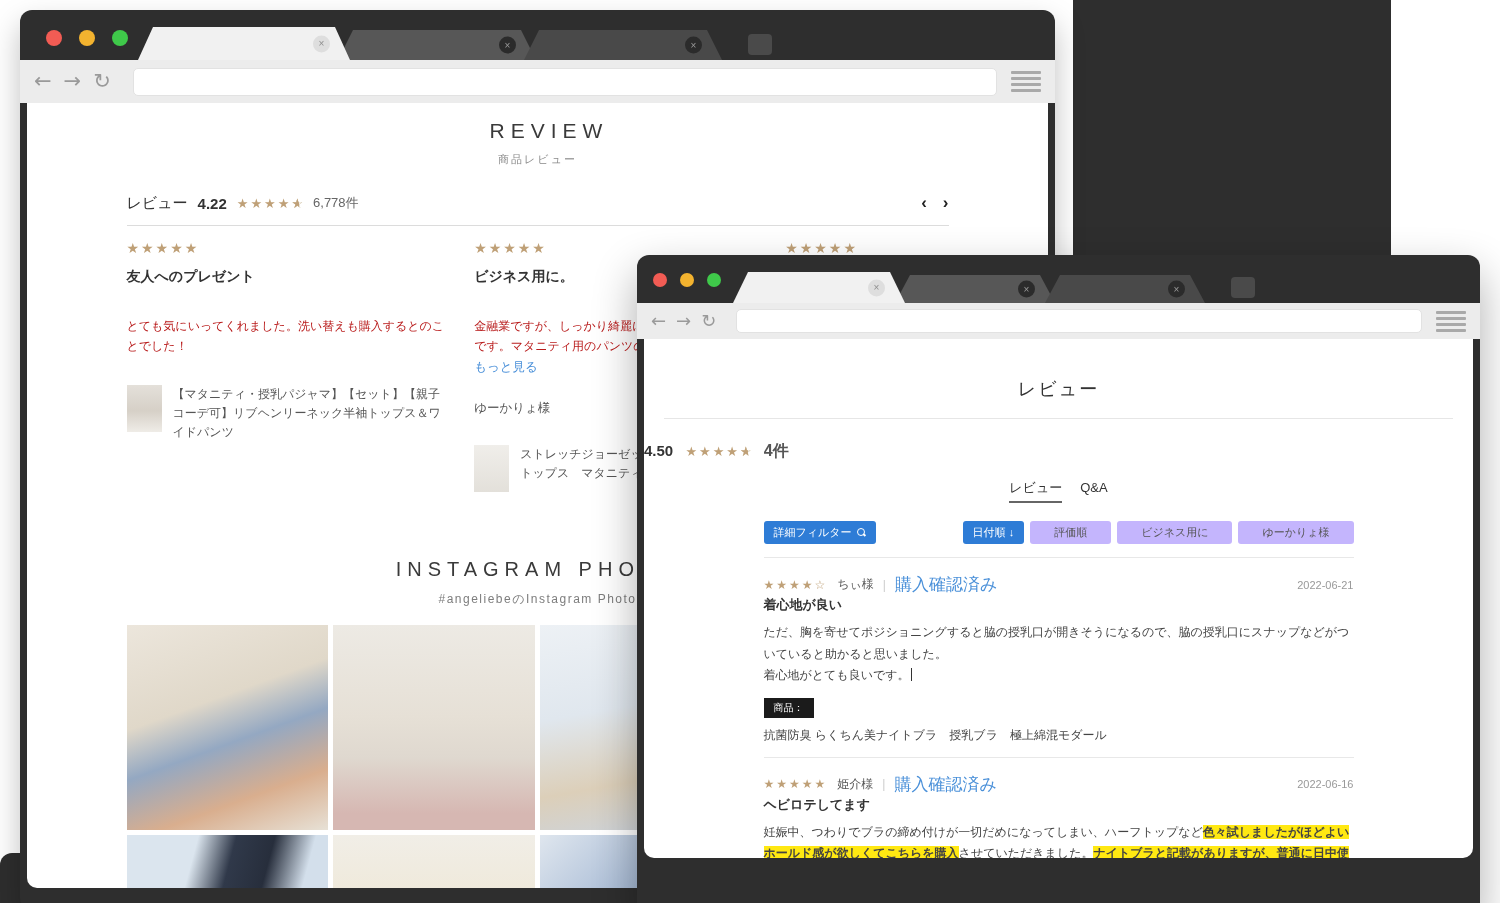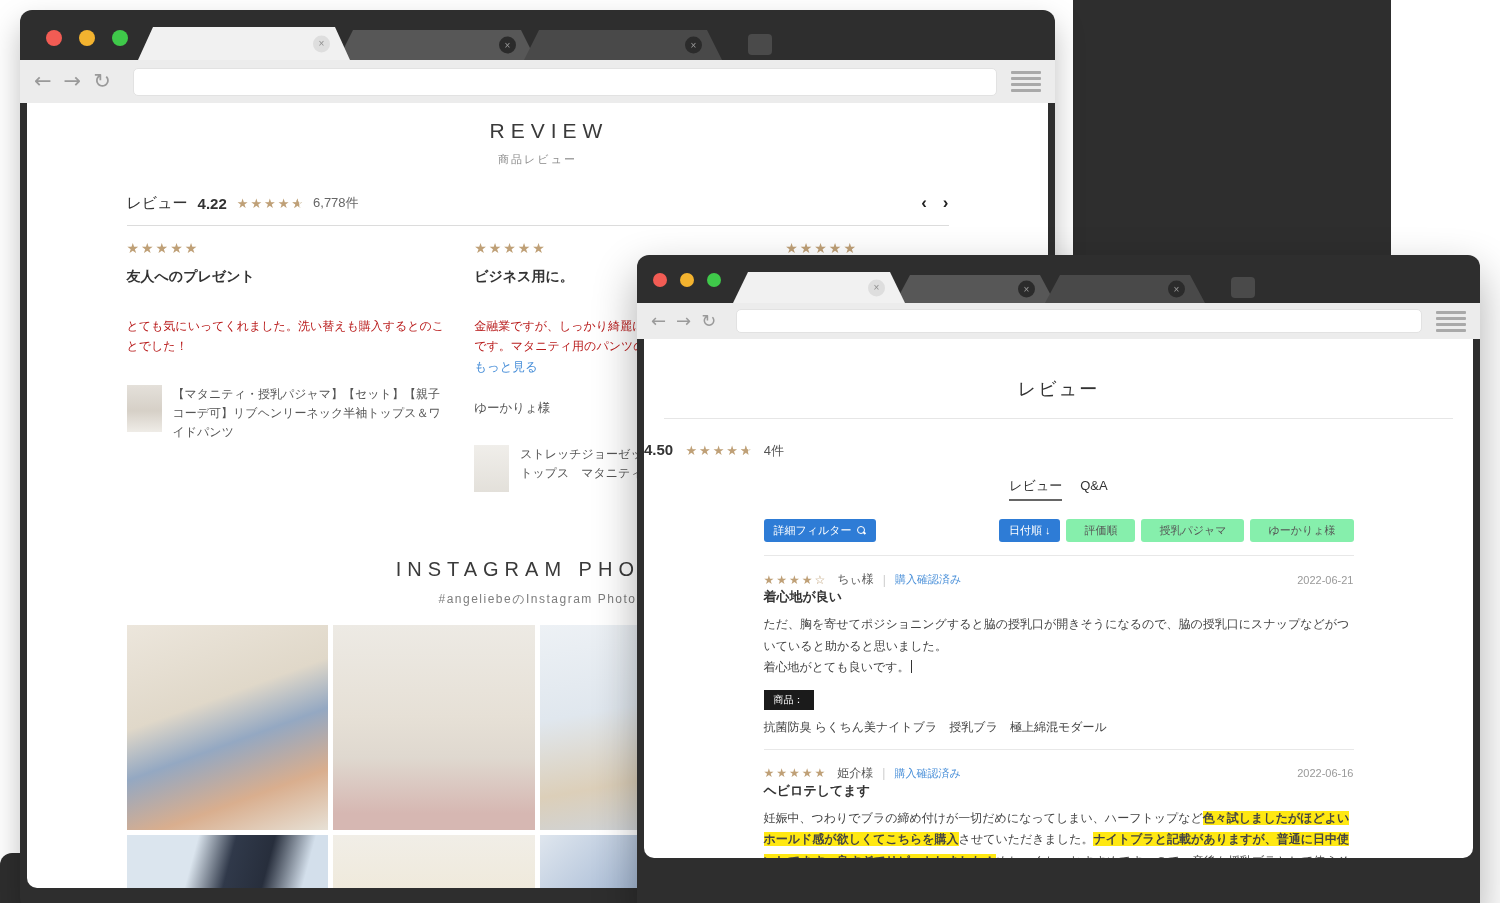--- a/index.html
+++ b/index.html
@@ -103,43 +103,43 @@
   .ph-6 { background:linear-gradient(135deg,#dfe6ee 0%,#a9bcd6 35%,#8fa8c9 50%,#e5c5ae 74%,#dde4ec 100%); }
   .ph-x { background:#ebebeb; }
 
   
   .fw-title { text-align:center; font-size:18px; letter-spacing:2px; color:#333;
               font-weight:400; margin-top:38px; }
   .fw-sep-top { border-bottom:1px solid #e6e6e6; margin:17px 20px 0; }
   .fw-summary { text-align:left; margin-top:22px; font-size:15px; }
   .fw-summary .score { font-weight:700; margin-right:8px; }
   .fw-summary .stars { font-size:13px; margin-right:6px; }
-  .fw-summary .cnt { font-size:13px; color:#555; }
+  .fw-summary .cnt { font-size:16px; color:#555;font-weight:bold; }
   .fw-tabs { text-align:center; margin-top:17px; font-size:13px; }
   .fw-tab { display:inline-block; color:#333; padding-bottom:4px; margin:0 9px; }
   .fw-tab.on { border-bottom:2px solid #666; }
   .fw-content { width:590px; margin:0 auto; }
   .fw-filterrow { display:flex; align-items:center; margin-top:18px; }
   .btn-blue { background:#2e7cd6; color:#fff; font-size:11px; padding:4px 10px; border-radius:3px;
               display:inline-flex; align-items:center; gap:5px; }
-  .btn-gray { background:#86efac; color:#555; font-size:11px; padding:4px 18px; border-radius:3px; margin-left:6px; }
+  .btn-gray { background:#c4b5fd; color:#555; font-size:11px; padding:4px 24px; border-radius:3px; margin-left:6px; }
   .sortgroup { margin-left:auto; display:flex; align-items:center; }
   .sortgroup .btn-blue { margin-left:6px; }
   .mag { position:relative; width:9px; height:9px; display:inline-block; }
   .mag::before { content:""; position:absolute; left:0; top:0; width:6px; height:6px;
                  border:1.5px solid #fff; border-radius:50%; }
   .mag::after { content:""; position:absolute; left:6px; top:6px; width:3px; height:1.5px;
                 background:#fff; transform:rotate(45deg); }
   .fw-sep { border-bottom:1px solid #e8e8e8; margin-top:13px; }
   .review { padding-top:15px; }
   .rv-head { display:flex; align-items:center; font-size:12px; }
   .rv-head .stars { font-size:12px; }
   .rv-name { color:#555; margin-left:10px; }
   .rv-bar { color:#ccc; margin:0 9px; }
-  .rv-verified { color:#4a90d9; font-size:11px; }
+  .rv-verified { color:#4a90d9; font-size:17px; }
   .rv-date { margin-left:auto; color:#999; font-size:11px; }
   .rv-title { font-size:13px; font-weight:700; color:#333; }
   .rv-body { font-size:12px; color:#444; line-height:1.8; margin-top:8px; }
   .hl { background:#ffe812; font-weight:700; }
   .cursor { display:inline-block; width:1px; height:13px; background:#333; vertical-align:-2px; margin-left:2px; }
   .rv-badge { display:inline-block; background:#1b1b1b; color:#fff; font-size:10px;
               padding:3px 10px; margin-top:11px; }
   .rv-prod { font-size:12px; color:#444; margin-top:9px; }
 </style>
 </head>
@@ -282,21 +282,21 @@
     <div class="fw-tabs" id="fw-tabs"><span class="fw-tab on">レビュー</span><span class="fw-tab">Q&amp;A</span></div>
     <div class="fw-content">
       <div class="fw-filterrow">
         <span class="btn-blue">
           <span>詳細フィルター</span>
           <span class="mag"></span>
         </span>
         <span class="sortgroup" id="fw-sorts">
             <span class="btn-blue">日付順 ↓</span>
             <span class="btn-gray">評価順</span>
-            <span class="btn-gray">授乳パジャマ</span>
+            <span class="btn-gray">ビジネス用に</span>
             <span class="btn-gray">ゆーかりょ様</span>
           </span>
       </div>
       <div class="fw-sep"></div>
       <div id="fw-reviews">
           <div class="review">
     <div class="rv-head">
       <span class="stars">★★★★☆</span>
       <span class="rv-name">ちぃ様</span>
       <span class="rv-bar">|</span>

